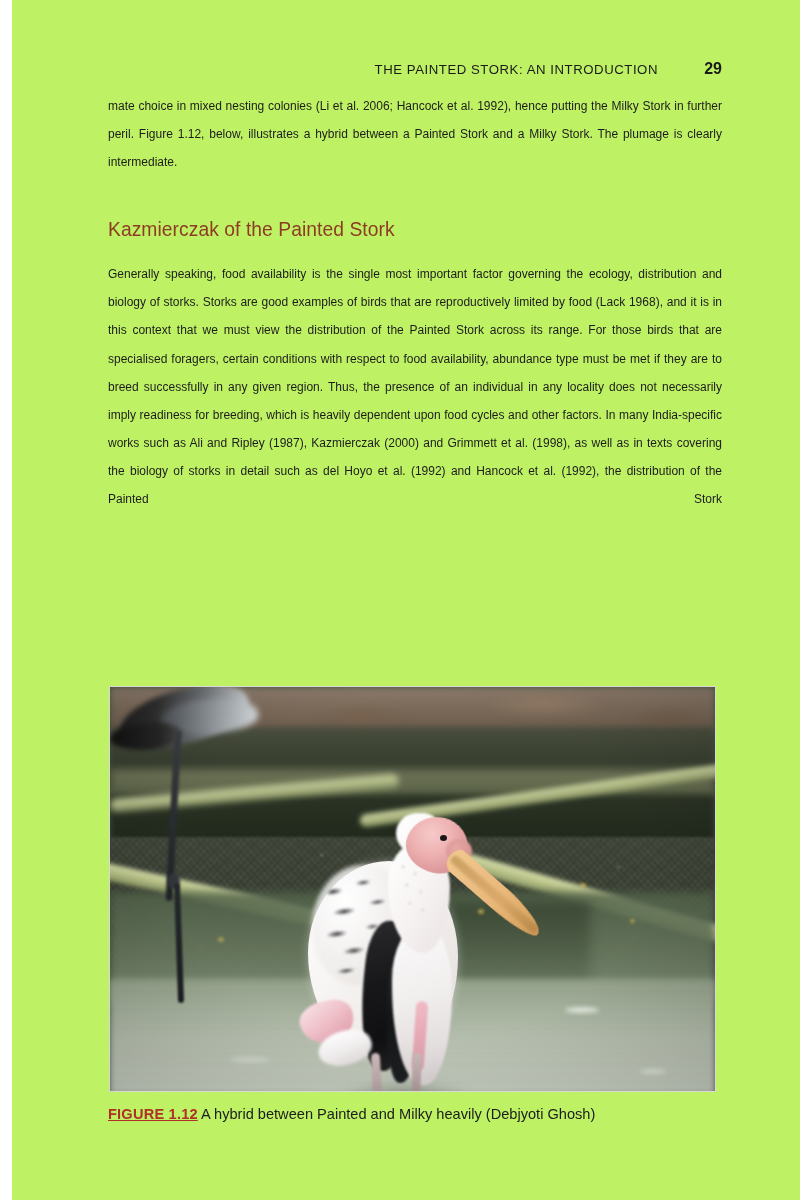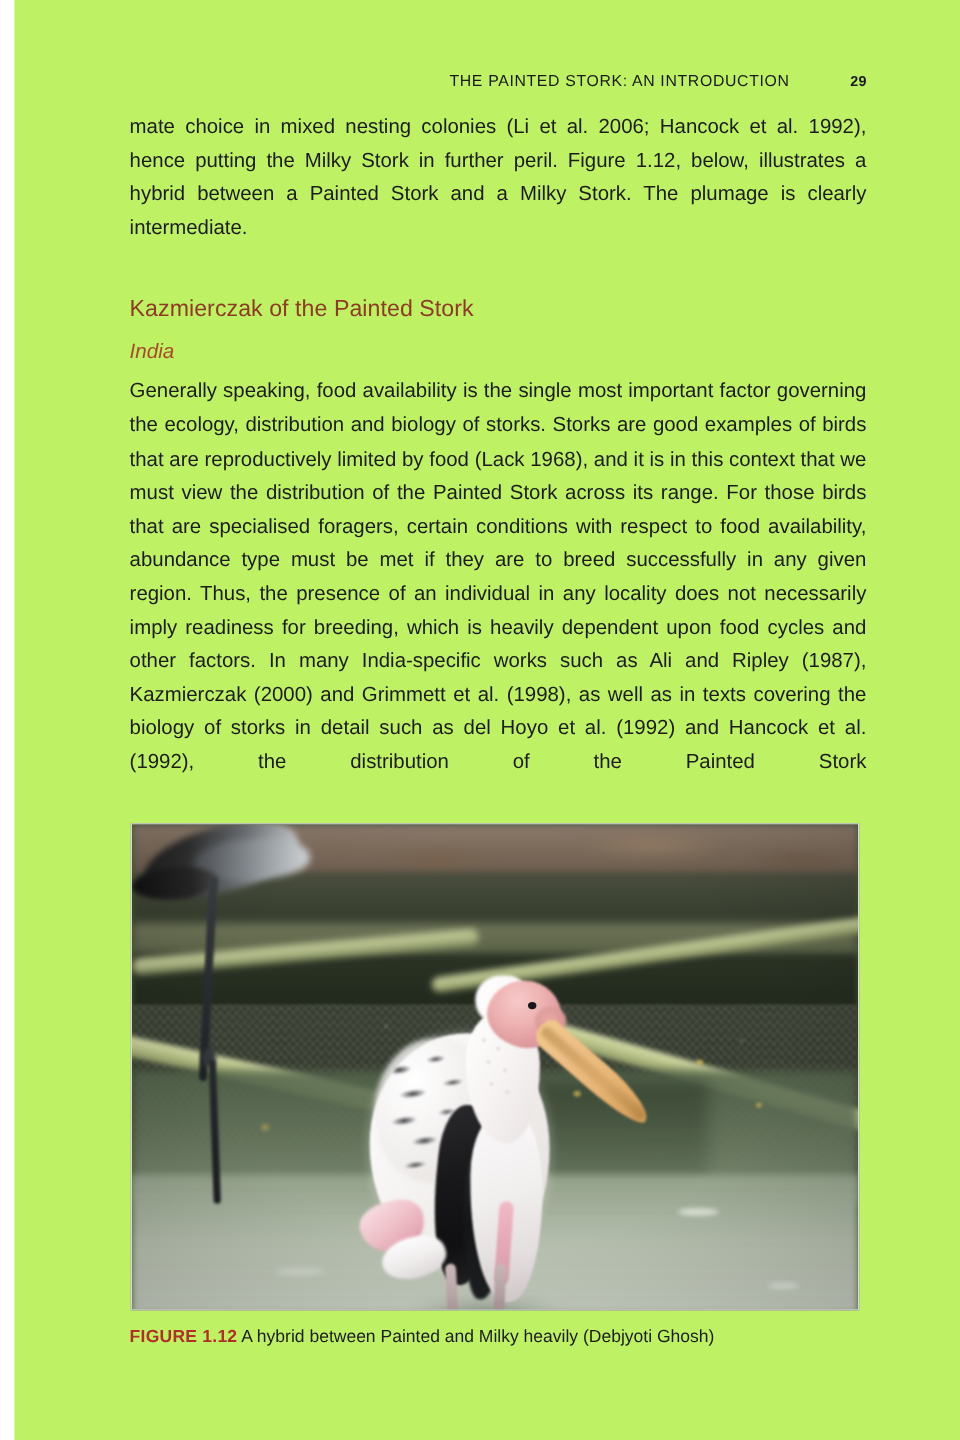--- a/index.html
+++ b/index.html
@@ -33,39 +33,39 @@
     align-items: baseline;
     justify-content: flex-end;
   }
   .running-head-title {
     font-size: 13.2px;
     letter-spacing: 0.55px;
     color: #1a1a1a;
     white-space: nowrap;
   }
   .running-head-folio {
-    font-size: 12px;
+    font-size: 16px;
     font-weight: bold;
     color: #1a1a1a;
     margin-left: 38px;
     min-width: 26px;
     text-align: right;
   }
 
   
   .content {
     position: absolute;
     left: 96px;
     top: 92px;
     width: 614px;
   }
 
   p.body {
     margin: 0;
-    font-size: 17px;
+    font-size: 12px;
     line-height: 28.1px;
     color: #1c1c1c;
     text-align: justify;
     text-justify: inter-word;
     -webkit-hyphens: none;
     hyphens: none;
   }
   p.body.last-loose {
     text-align: justify;
   }
@@ -507,20 +507,21 @@
     top: 1104px;
     width: 614px;
     font-size: 14.6px;
     line-height: 20px;
     color: #1c1c1c;
   }
   .caption-label {
     font-weight: bold;
     color: #b02f26;
     letter-spacing: 0.2px;
+    text-decoration: underline;
   }
   .caption-text { color: #1c1c1c; }
 </style>
 </head>
 <body>
 
 <div class="page">
 
   <div class="running-head">
     <span class="running-head-title">THE PAINTED STORK: AN INTRODUCTION</span>
@@ -530,21 +531,20 @@
   <div class="content">
 
     <p class="body">mate choice in mixed nesting colonies (Li et al. 2006; Hancock et al. 1992), hence putting the Milky Stork in further peril. Figure 1.12, below, illustrates a hybrid between a Painted Stork and a Milky Stork. The plumage is clearly intermediate.</p>
 
     <div class="gap-after-para-1"></div>
 
     <h2 class="section-head">Kazmierczak of the Painted Stork</h2>
 
     <div class="gap-after-h1"></div>
 
-    <h3 class="sub-head">India</h3>
 
     <div class="gap-after-h2"></div>
 
     <p class="body last-loose">Generally speaking, food availability is the single most important factor governing the ecology, distribution and biology of storks. Storks are good examples of birds that are reproductively limited by food (Lack 1968), and it is in this context that we must view the distribution of the Painted Stork across its range. For those birds that are specialised foragers, certain conditions with respect to food availability, abundance type must be met if they are to breed successfully in any given region. Thus, the presence of an individual in any locality does not necessarily imply readiness for breeding, which is heavily dependent upon food cycles and other factors. In many India-specific works such as Ali and Ripley (1987), Kazmierczak (2000) and Grimmett et al. (1998), as well as in texts covering the biology of storks in detail such as del Hoyo et al. (1992) and Hancock et al. (1992), the distribution of the Painted Stork</p>
   </div>
 
   <div class="figure-block">
 
     <div class="photo">
       <div class="photo-inner">

